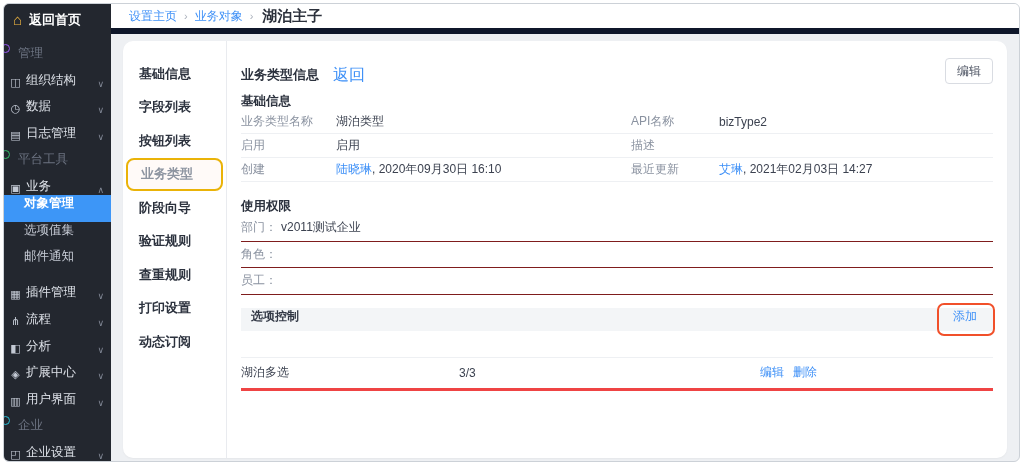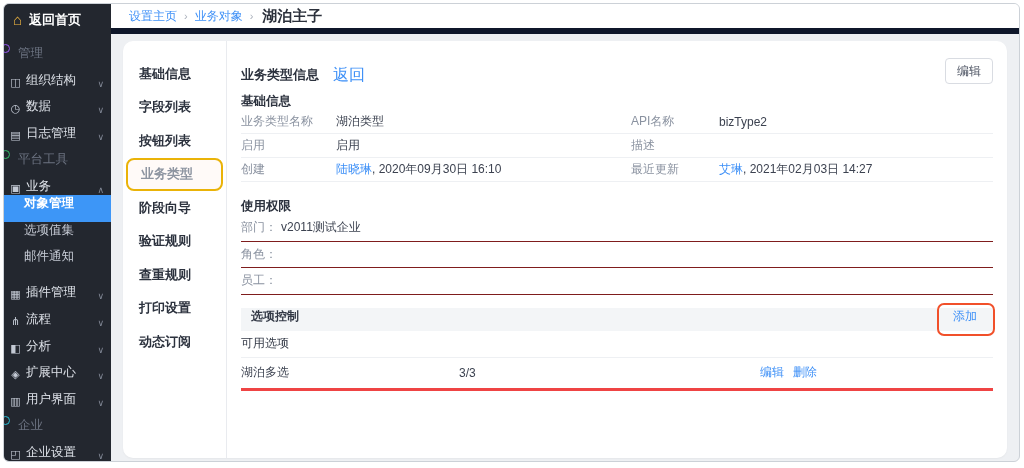--- a/index.html
+++ b/index.html
@@ -213,21 +213,20 @@
             <span class="val"></span>
           </div>
 
           <div class="opt-bar">
             <span class="bar-title">选项控制</span>
             <a class="add-link">添加</a>
             <div class="anno anno-add"></div>
           </div>
 
           <div class="tbl-head">
-            <span>可用选项</span>
             <span></span>
           </div>
           <div class="tbl-row">
             <span class="val">湖泊多选</span>
             <span class="val">3/3</span>
             <span class="acts">
               <a class="lnk">编辑</a>
               <a class="lnk">删除</a>
             </span>
           </div>

